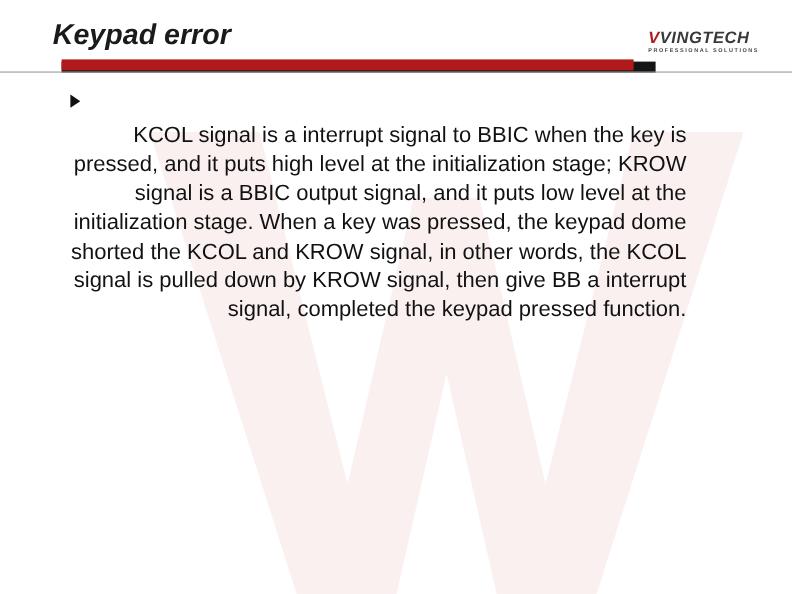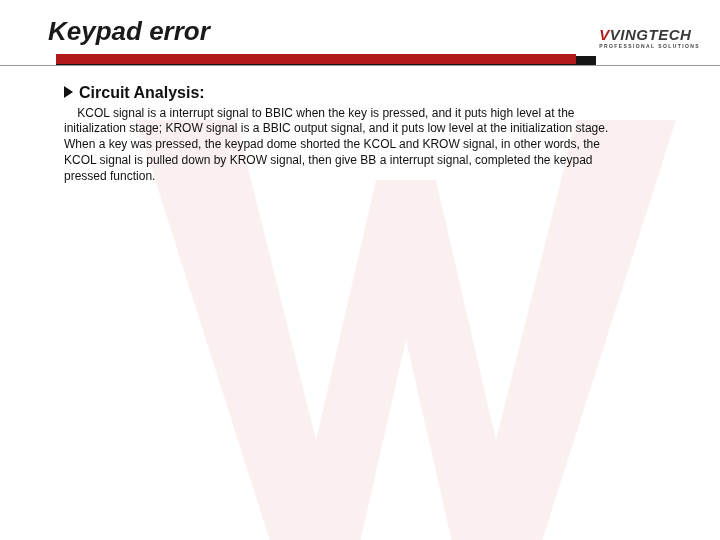--- a/index.html
+++ b/index.html
@@ -28,21 +28,21 @@
   .title-box {
     position: absolute;
     left: 48px; top: 4px;
     font-size: 26px;
     font-weight: 700;
     font-style: italic;
     color: #1a1a1a;
   }
   .brand {
     position: absolute;
-    right: 20px;
+    right: 30px;
     top: 14px;
     text-align: left;
   }
   .brand-line1 {
     font-weight: 800;
     font-size: 15px;
     font-style: italic;
     letter-spacing: 0.5px;
   }
   .brand-v { color: #b11a1a; }
@@ -88,23 +88,24 @@
   }
   .chevron {
     display: inline-block;
     width: 0; height: 0;
     margin-top: 4px;
     border-top: 6px solid transparent;
     border-bottom: 6px solid transparent;
     border-left: 9px solid #111;
   }
   .para {
-    font-size: 12px;
+    font-size: 20px;
     line-height: 1.32;
-    margin-top: 2px;
+    margin-top: 12px;
+    text-align: right;
   }
   
   .footer {
     position: absolute;
     left: 0; bottom: 6px; width: 720px;
     text-align: center;
     font-size: 9px;
     letter-spacing: 4px;
     color: #b9b9b9;
   }
@@ -132,19 +133,18 @@
     <div class="bar">
       <div class="black"></div>
       <div class="red"></div>
       <div class="grey-line"></div>
     </div>
   </div>
 
   <div class="body">
     <div class="bullet-row">
       <span class="chevron"></span>
-      <span>Circuit Analysis:</span>
     </div>
     <div class="para" style="white-space: pre-wrap;">    KCOL signal is a interrupt signal to BBIC when the key is pressed, and it puts high level at the initialization stage; KROW signal is a BBIC output signal, and it puts low level at the initialization stage. When a key was pressed, the keypad dome shorted the KCOL and KROW signal, in other words, the KCOL signal is pulled down by KROW signal, then give BB a interrupt signal, completed the keypad pressed function.</div>
   </div>
 
 
 </div>
 
 </body></html>

